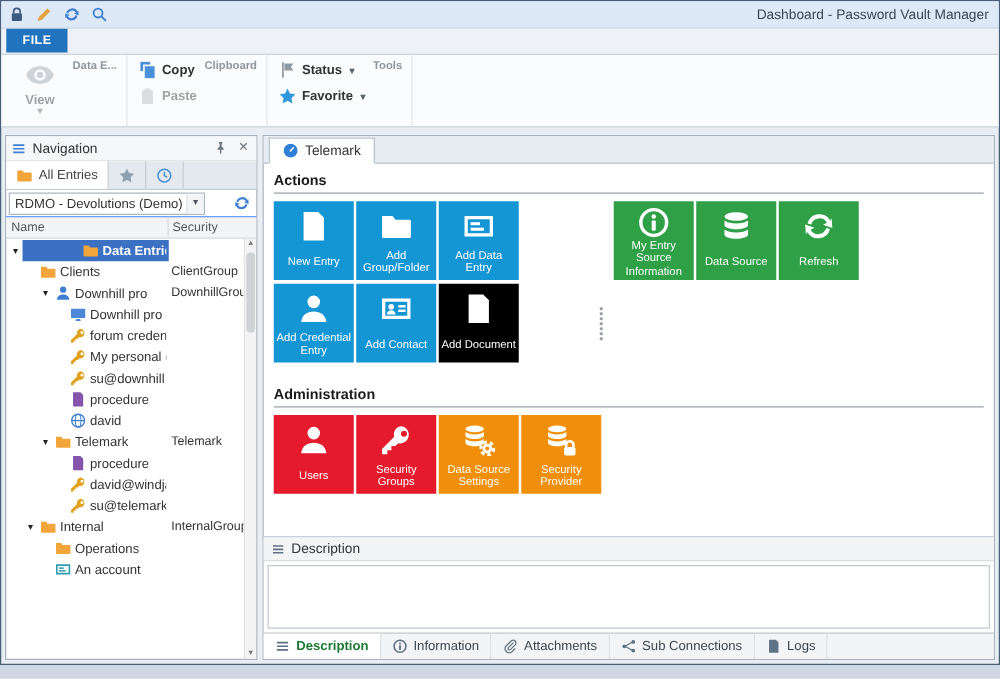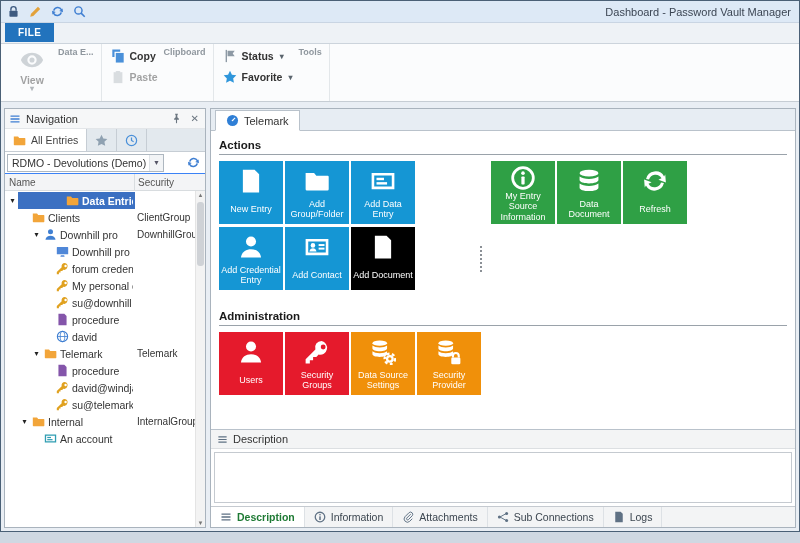--- a/index.html
+++ b/index.html
@@ -598,20 +598,33 @@
               </span>
               <span class="tlabel-t">Internal</span>
             </span>
             <span class="tsec">InternalGroup</span>
           </div>
           <div class="trow">
             <span class="tindent" style="width:26px"></span>
             <span class="texp"></span>
             <span class="tname">
               <span>
+                <svg class="ic tic-folder" width="13" height="13">
+                  <use xlink:href="#s-folder" href="#s-folder"></use>
+                </svg>
+              </span>
+              <span class="tlabel-t">Operations</span>
+            </span>
+            <span class="tsec"></span>
+          </div>
+          <div class="trow">
+            <span class="tindent" style="width:26px"></span>
+            <span class="texp"></span>
+            <span class="tname">
+              <span>
                 <svg class="ic tic-card" width="13" height="13">
                   <use xlink:href="#s-card" href="#s-card"></use>
                 </svg>
               </span>
               <span class="tlabel-t">An account</span>
             </span>
             <span class="tsec"></span>
           </div>
           <div class="tree-scroll">
             <span class="sb-arrow up">▲</span>
@@ -672,21 +685,21 @@
                     </svg>
                   </span>
                   <span class="tlabel">My Entry Source Information</span>
                 </div>
                 <div class="tile" style="background: rgb(47, 160, 69);">
                   <span class="ticon">
                     <svg class="ic " width="26" height="26">
                       <use xlink:href="#s-db" href="#s-db"></use>
                     </svg>
                   </span>
-                  <span class="tlabel">Data Document</span>
+                  <span class="tlabel">Data Source</span>
                 </div>
                 <div class="tile" style="background: rgb(47, 160, 69);">
                   <span class="ticon">
                     <svg class="ic " width="26" height="26">
                       <use xlink:href="#s-refresh" href="#s-refresh"></use>
                     </svg>
                   </span>
                   <span class="tlabel">Refresh</span>
                 </div>
               </div>

